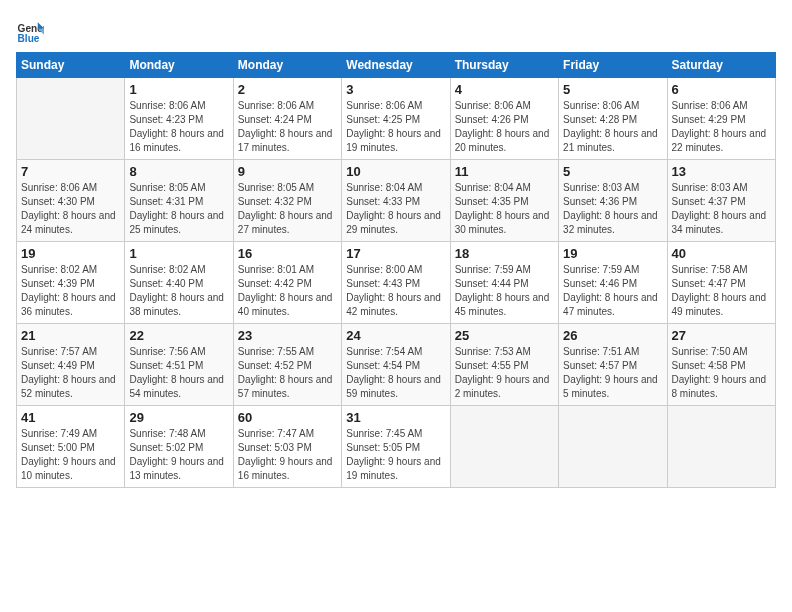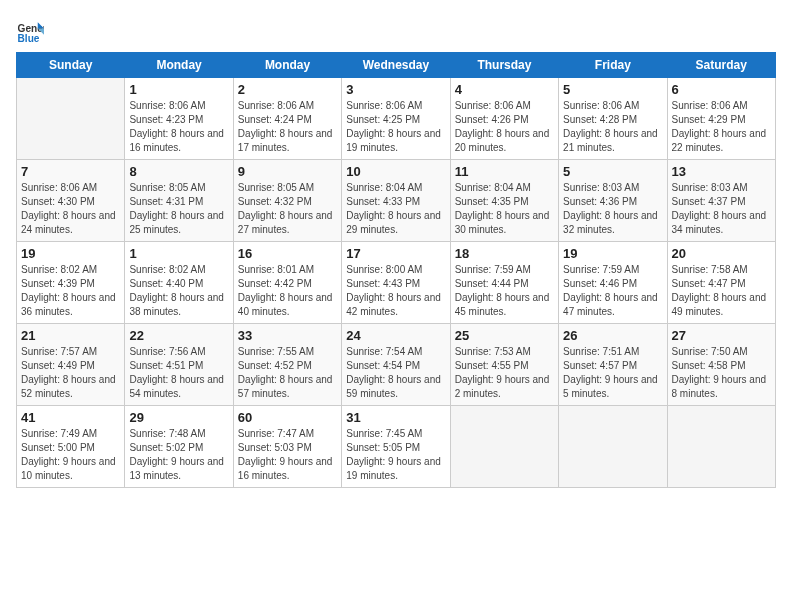--- a/index.html
+++ b/index.html
@@ -47,21 +47,21 @@
       width: 100%;
       border-collapse: collapse;
       table-layout: fixed;
     }
     thead tr th {
       background-color: #1a73c4;
       color: #fff;
       font-size: 12px;
       font-weight: bold;
       padding: 5px 4px;
-      text-align: center;
+      text-align: left;
       border: 1px solid #1a73c4;
     }
     tbody tr td {
       border: 1px solid #ccc;
       vertical-align: top;
       padding: 4px 4px 4px 4px;
       font-size: 10px;
       color: #333;
       height: 82px;
     }
@@ -233,41 +233,41 @@
           Sunrise: 7:59 AM<br>Sunset: 4:44 PM<br>Daylight: 8 hours and 45 minutes.
         </div>
           </td>
           <td>
             <span class="day-num">19</span>
         <div class="day-info">
           Sunrise: 7:59 AM<br>Sunset: 4:46 PM<br>Daylight: 8 hours and 47 minutes.
         </div>
           </td>
           <td>
-            <span class="day-num">20</span>
+            <span class="day-num">40</span>
         <div class="day-info">
           Sunrise: 7:58 AM<br>Sunset: 4:47 PM<br>Daylight: 8 hours and 49 minutes.
         </div>
           </td>
         </tr>
         <tr>
           <td>
             <span class="day-num">21</span>
         <div class="day-info">
           Sunrise: 7:57 AM<br>Sunset: 4:49 PM<br>Daylight: 8 hours and 52 minutes.
         </div>
           </td>
           <td>
             <span class="day-num">22</span>
         <div class="day-info">
           Sunrise: 7:56 AM<br>Sunset: 4:51 PM<br>Daylight: 8 hours and 54 minutes.
         </div>
           </td>
           <td>
-            <span class="day-num">33</span>
+            <span class="day-num">23</span>
         <div class="day-info">
           Sunrise: 7:55 AM<br>Sunset: 4:52 PM<br>Daylight: 8 hours and 57 minutes.
         </div>
           </td>
           <td>
             <span class="day-num">24</span>
         <div class="day-info">
           Sunrise: 7:54 AM<br>Sunset: 4:54 PM<br>Daylight: 8 hours and 59 minutes.
         </div>
           </td>

